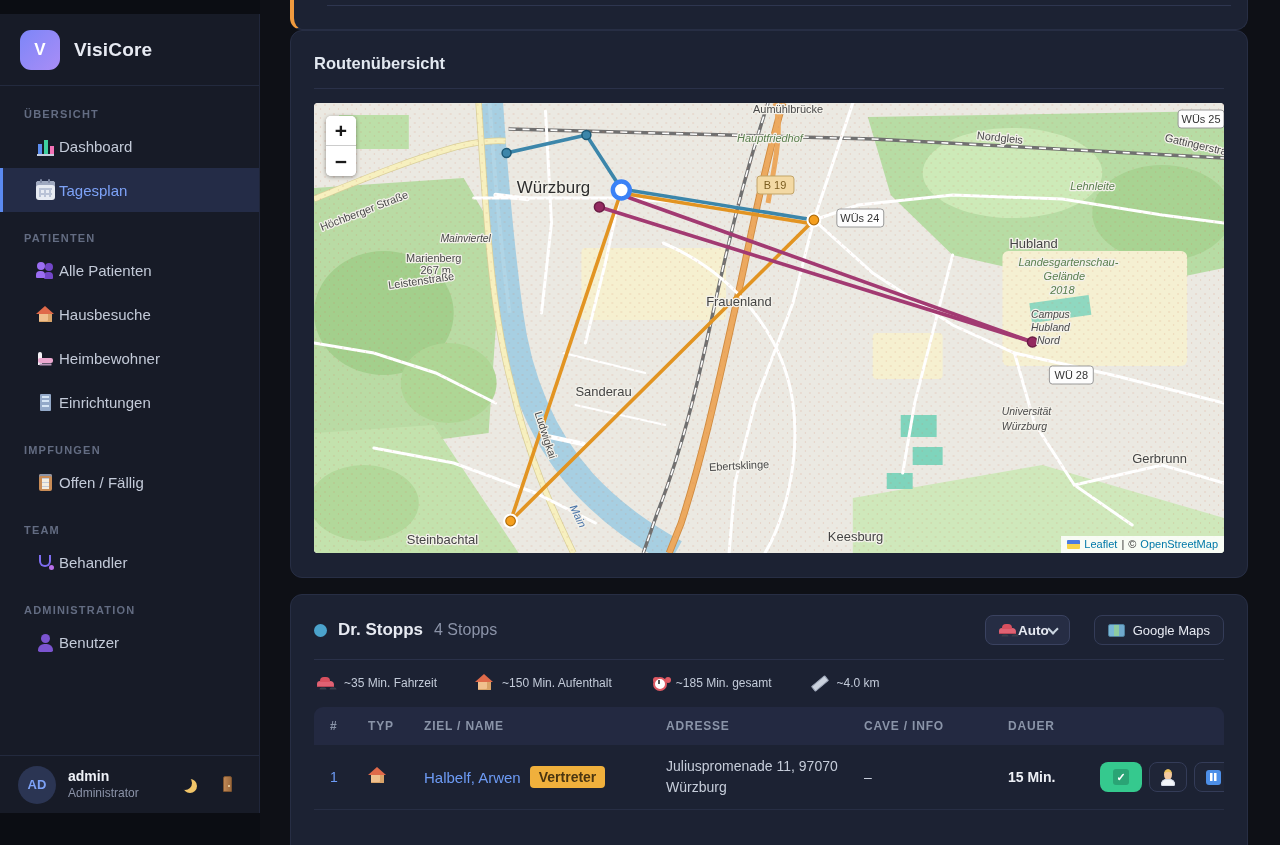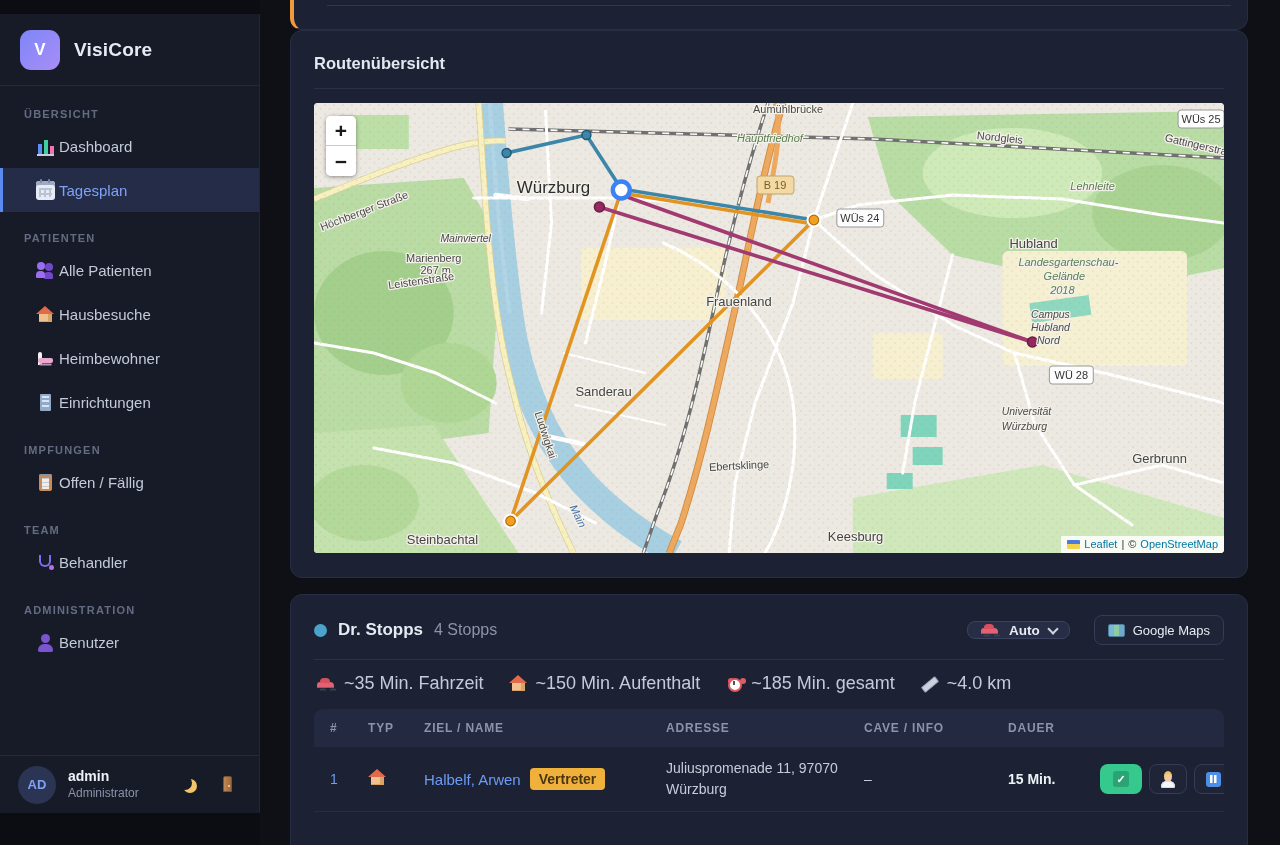--- a/index.html
+++ b/index.html
@@ -110,24 +110,24 @@
   svg .badge-txt{fill:#333;font-size:11px;text-anchor:middle;stroke:none}
   svg .b19-txt{fill:#7a5c20;font-size:11px;text-anchor:middle;stroke:none}
 
   
   .card-plan{margin-top:16px;padding:20px 23px;height:290px}
   .plan-head{display:flex;align-items:center;gap:11px}
   .dot{width:13px;height:13px;border-radius:50%;background:#4ba3cc;flex:none}
   .plan-doctor{font-size:17px;font-weight:bold}
   .plan-stops{font-size:16px;color:var(--muted)}
   .plan-head .spacer{flex:1}
-  .mode-select{display:flex;align-items:center;gap:9px;background:#262d44;border:1px solid #3a4260;border-radius:8px;height:18px;padding:0 12px;font-size:13.5px;font-weight:bold;color:#e7eaf2;cursor:pointer}
+  .mode-select{display:flex;align-items:center;gap:0;background:#262d44;border:1px solid #3a4260;border-radius:8px;height:30px;padding:0 12px;font-size:13.5px;font-weight:bold;color:#e7eaf2;cursor:pointer}
   .gmaps-btn{display:flex;align-items:center;gap:8px;background:#1f2537;border:1px solid #343c58;border-radius:8px;height:30px;padding:0 13px;font-size:13px;color:#e7eaf2;cursor:pointer;margin-left:13px}
   .head-rule{height:1px;background:var(--divider);margin:14px 0 0 0}
-  .stats{display:flex;align-items:center;gap:25px;margin:13px 0 0 2px;font-size:18px;color:#c3cbd9}
+  .stats{display:flex;align-items:center;gap:38px;margin:13px 0 0 2px;font-size:12px;color:#c3cbd9}
   .stat{display:flex;align-items:center;gap:8px}
   .stops-table{margin-top:15px;border-radius:9px 9px 0 0;overflow:hidden}
   .trow{display:grid;grid-template-columns:38px 56px 242px 198px 144px 92px 1fr;align-items:center}
   .thead{background:#232941;height:38px;font-size:12px;font-weight:bold;color:#8a94a8;letter-spacing:.8px}
   .thead>div{padding-left:16px}
   .tbody-row{height:65px;border-bottom:1px solid #272e44;font-size:14px;color:#c6cdda}
   .tbody-row>div{padding-left:16px}
   .cell-num{color:var(--accent);font-size:14px;cursor:pointer}
   .cell-name{display:flex;align-items:center;gap:9px;padding-left:16px}
   .name-link{color:var(--accent);font-size:15px;cursor:pointer;white-space:nowrap}

